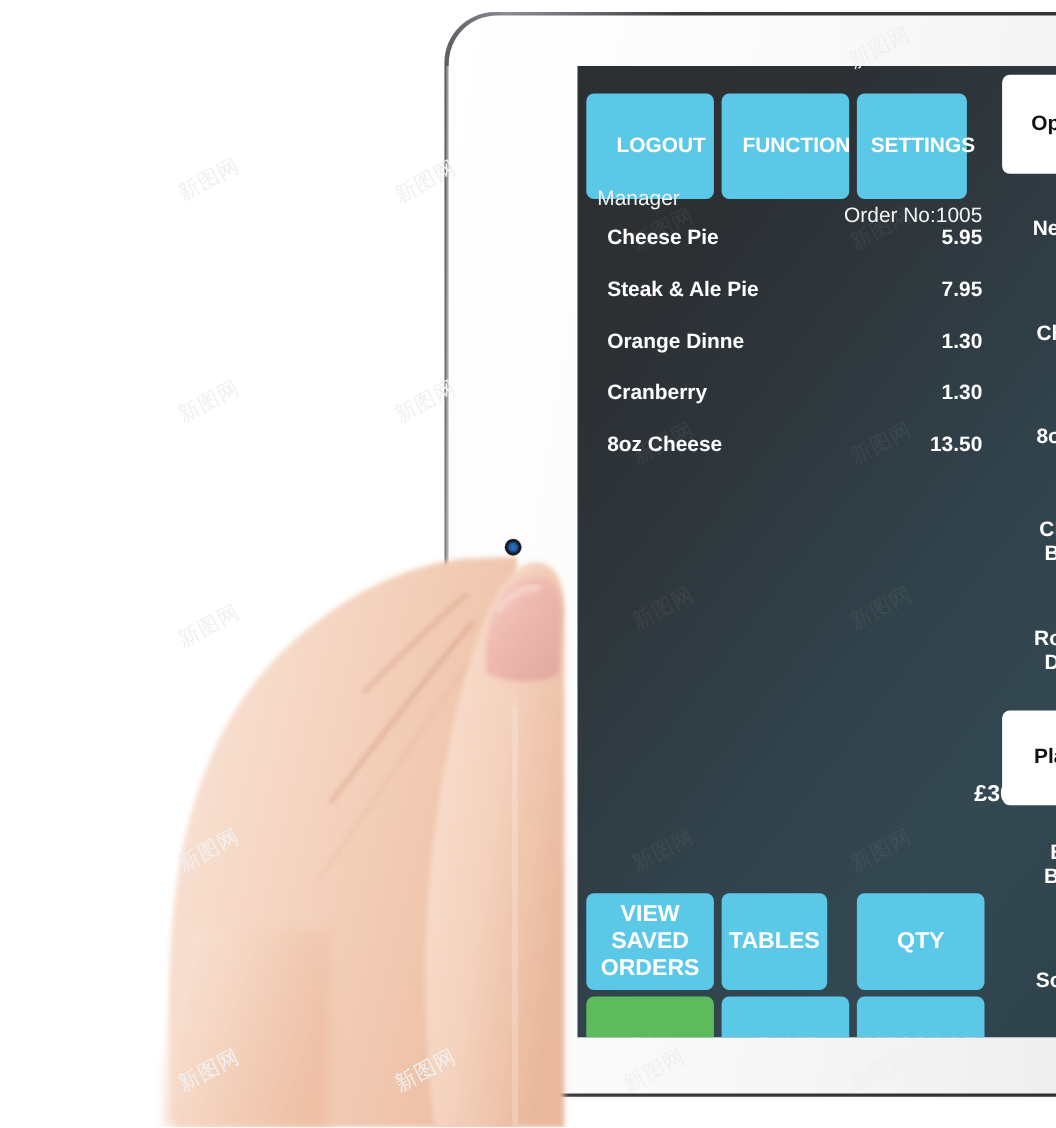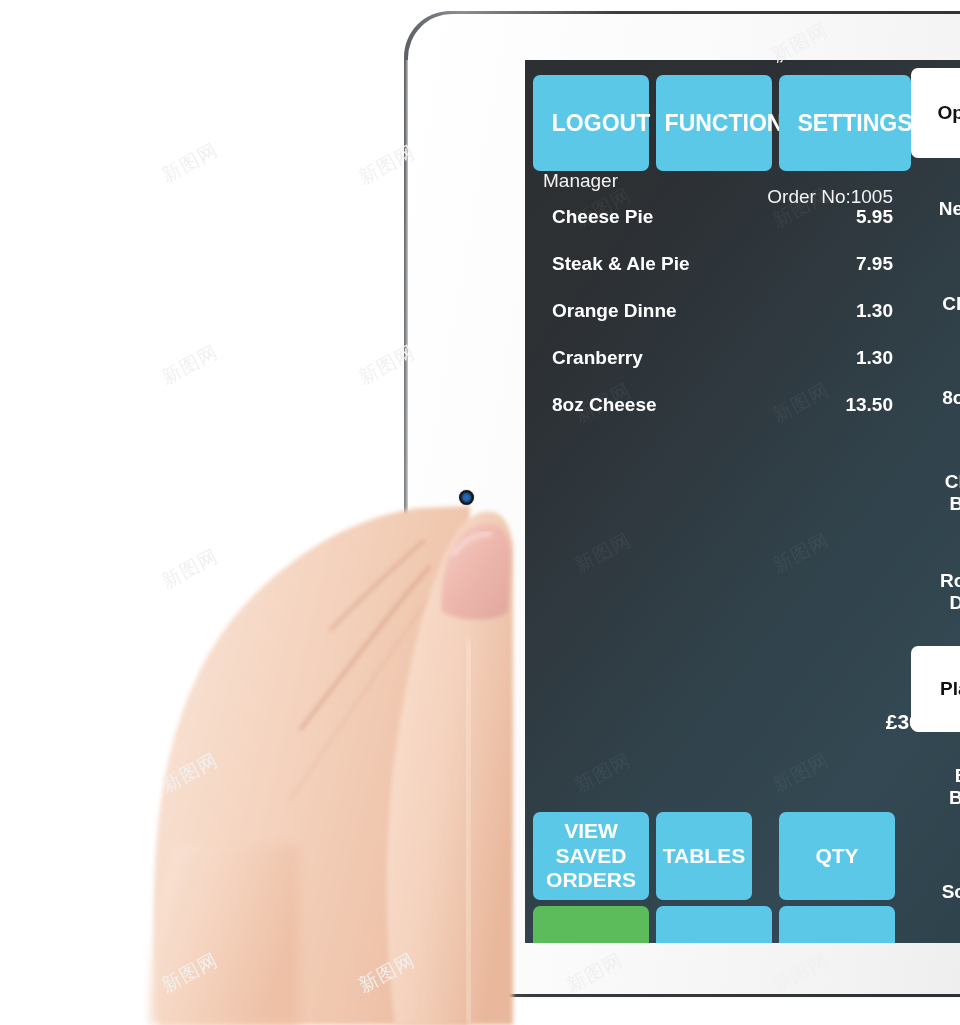--- a/index.html
+++ b/index.html
@@ -106,24 +106,24 @@
     text-align: center;
     color: #ffffff;
     font-weight: bold;
     line-height: 1.17;
     box-sizing: border-box;
     user-select: none;
   }
   .btn.cyan   { background: #5bc8e8; }
   .btn.green  { background: #5cbb5b; }
 
-  .top-btn { top: 15px; height: 96px; font-size: 23px; padding-left: 20px; }
+  .top-btn { top: 25px; height: 96px; font-size: 19px; padding-left: 20px; }
   #btn-logout   { left: 8px;   width: 116px; }
   #btn-function { left: 131px; width: 116px; }
-  #btn-settings { left: 254px; width: 132px; text-align: center; }
+  #btn-settings { left: 254px; width: 100px; text-align: center; }
 
   
   #order-area {
     position: absolute;
     left: 0; top: 110px;
     width: 378px; height: 640px;
   }
   .order-head {
     position: absolute;
     top: 0; left: 0; right: 0;

